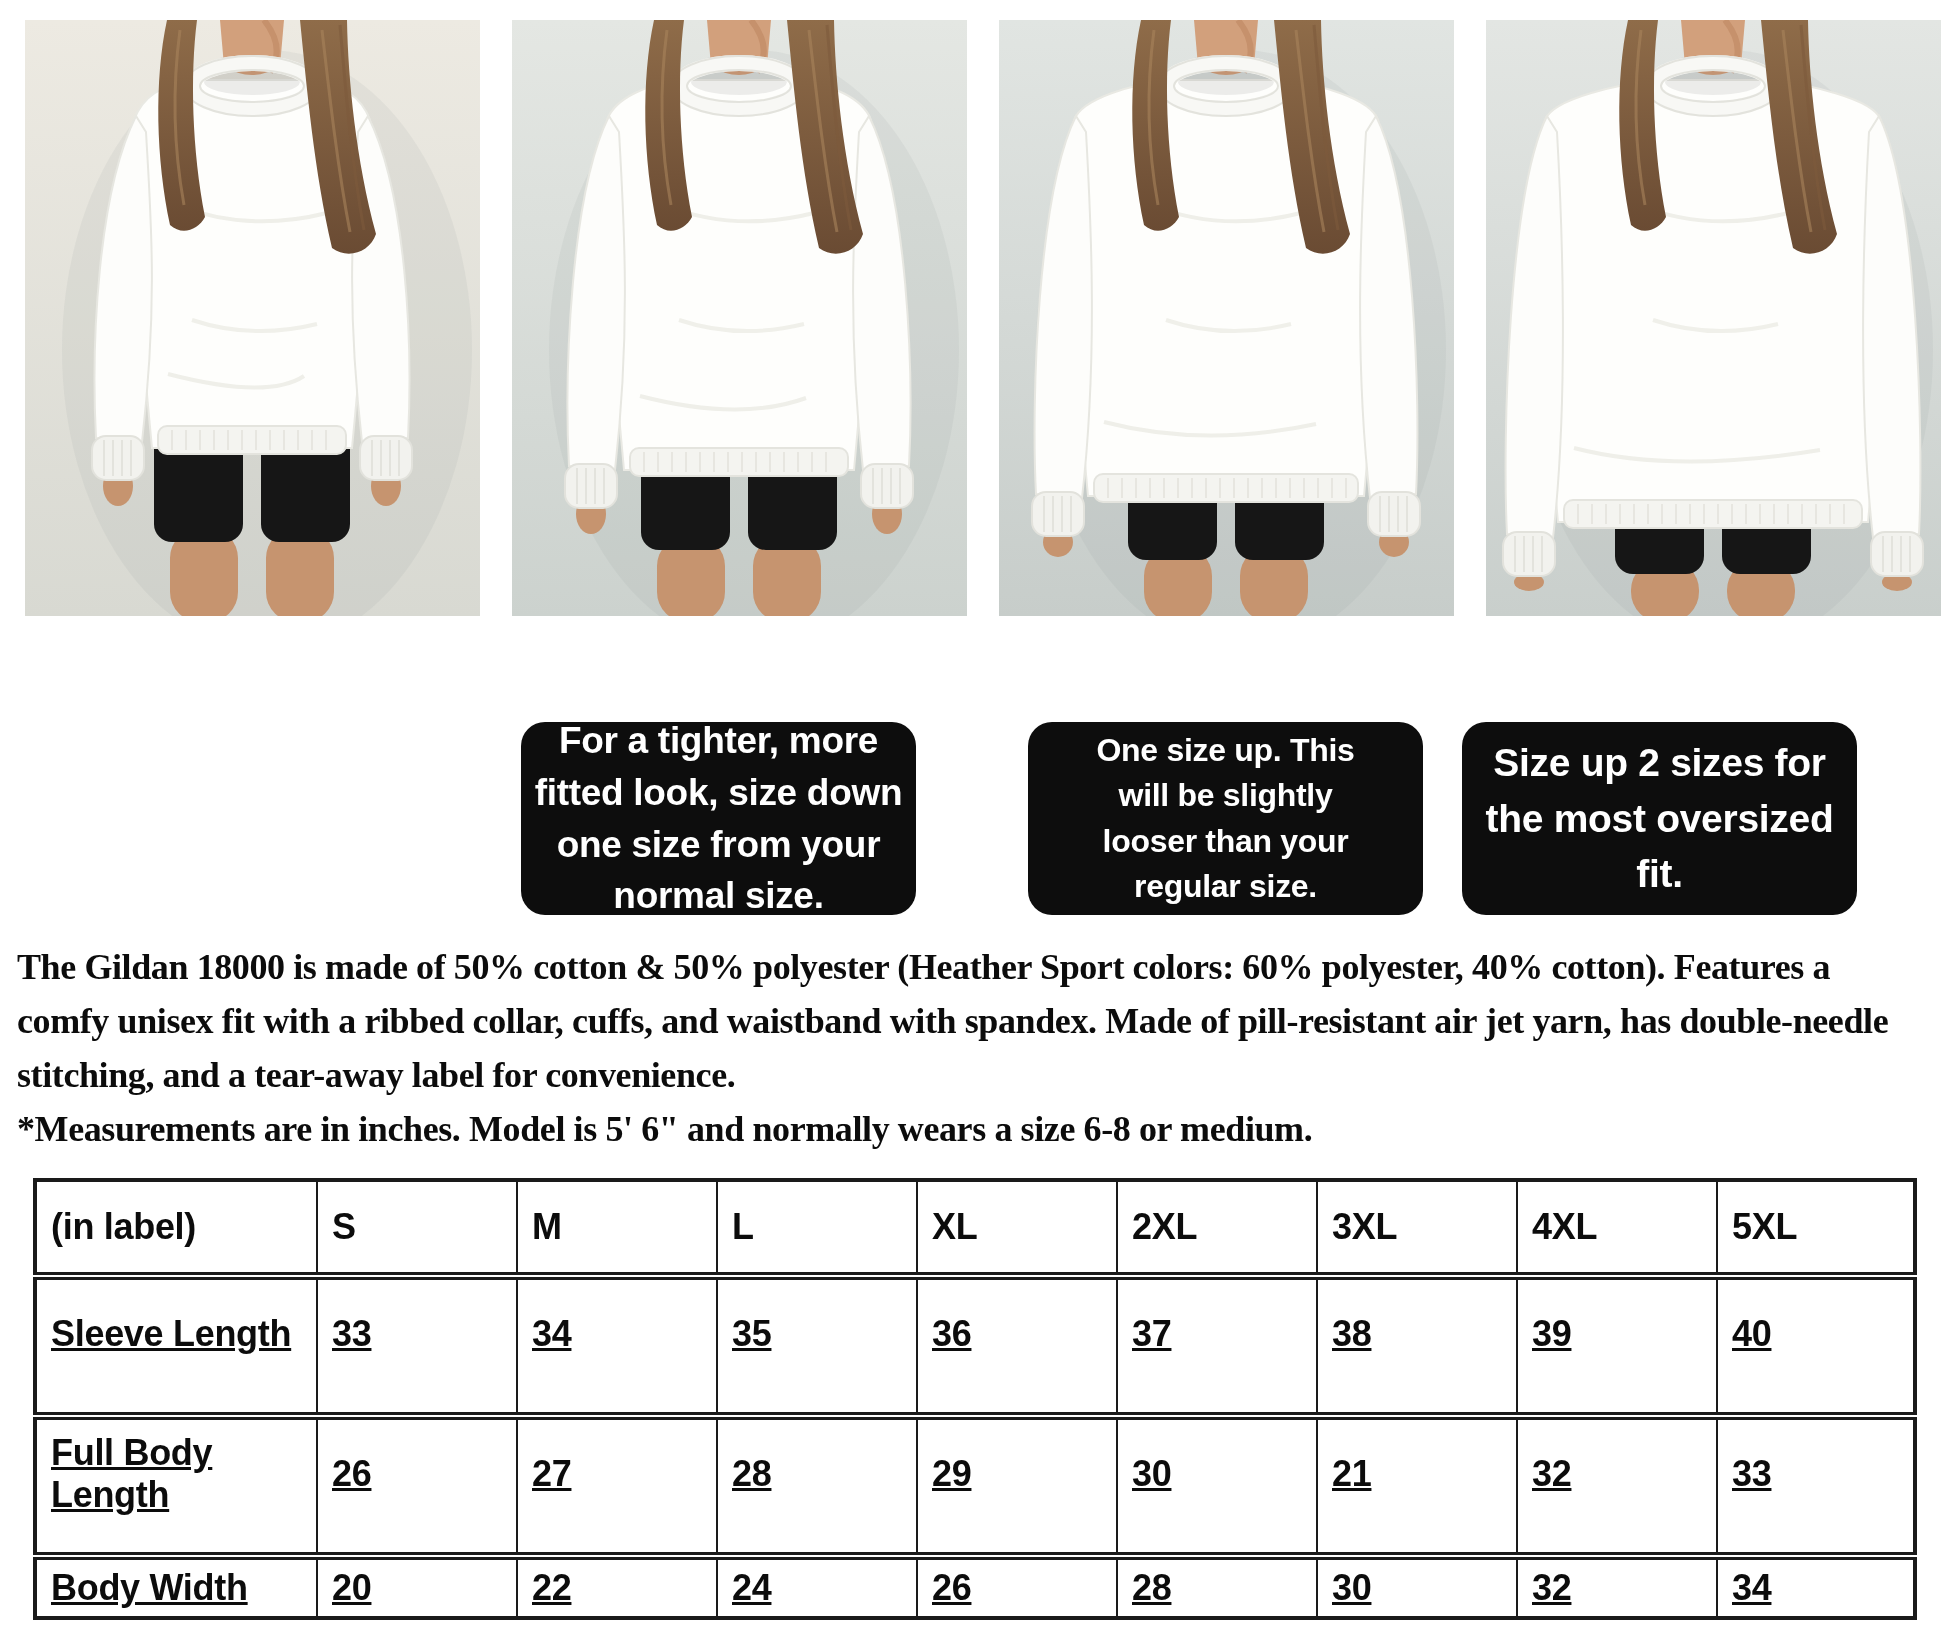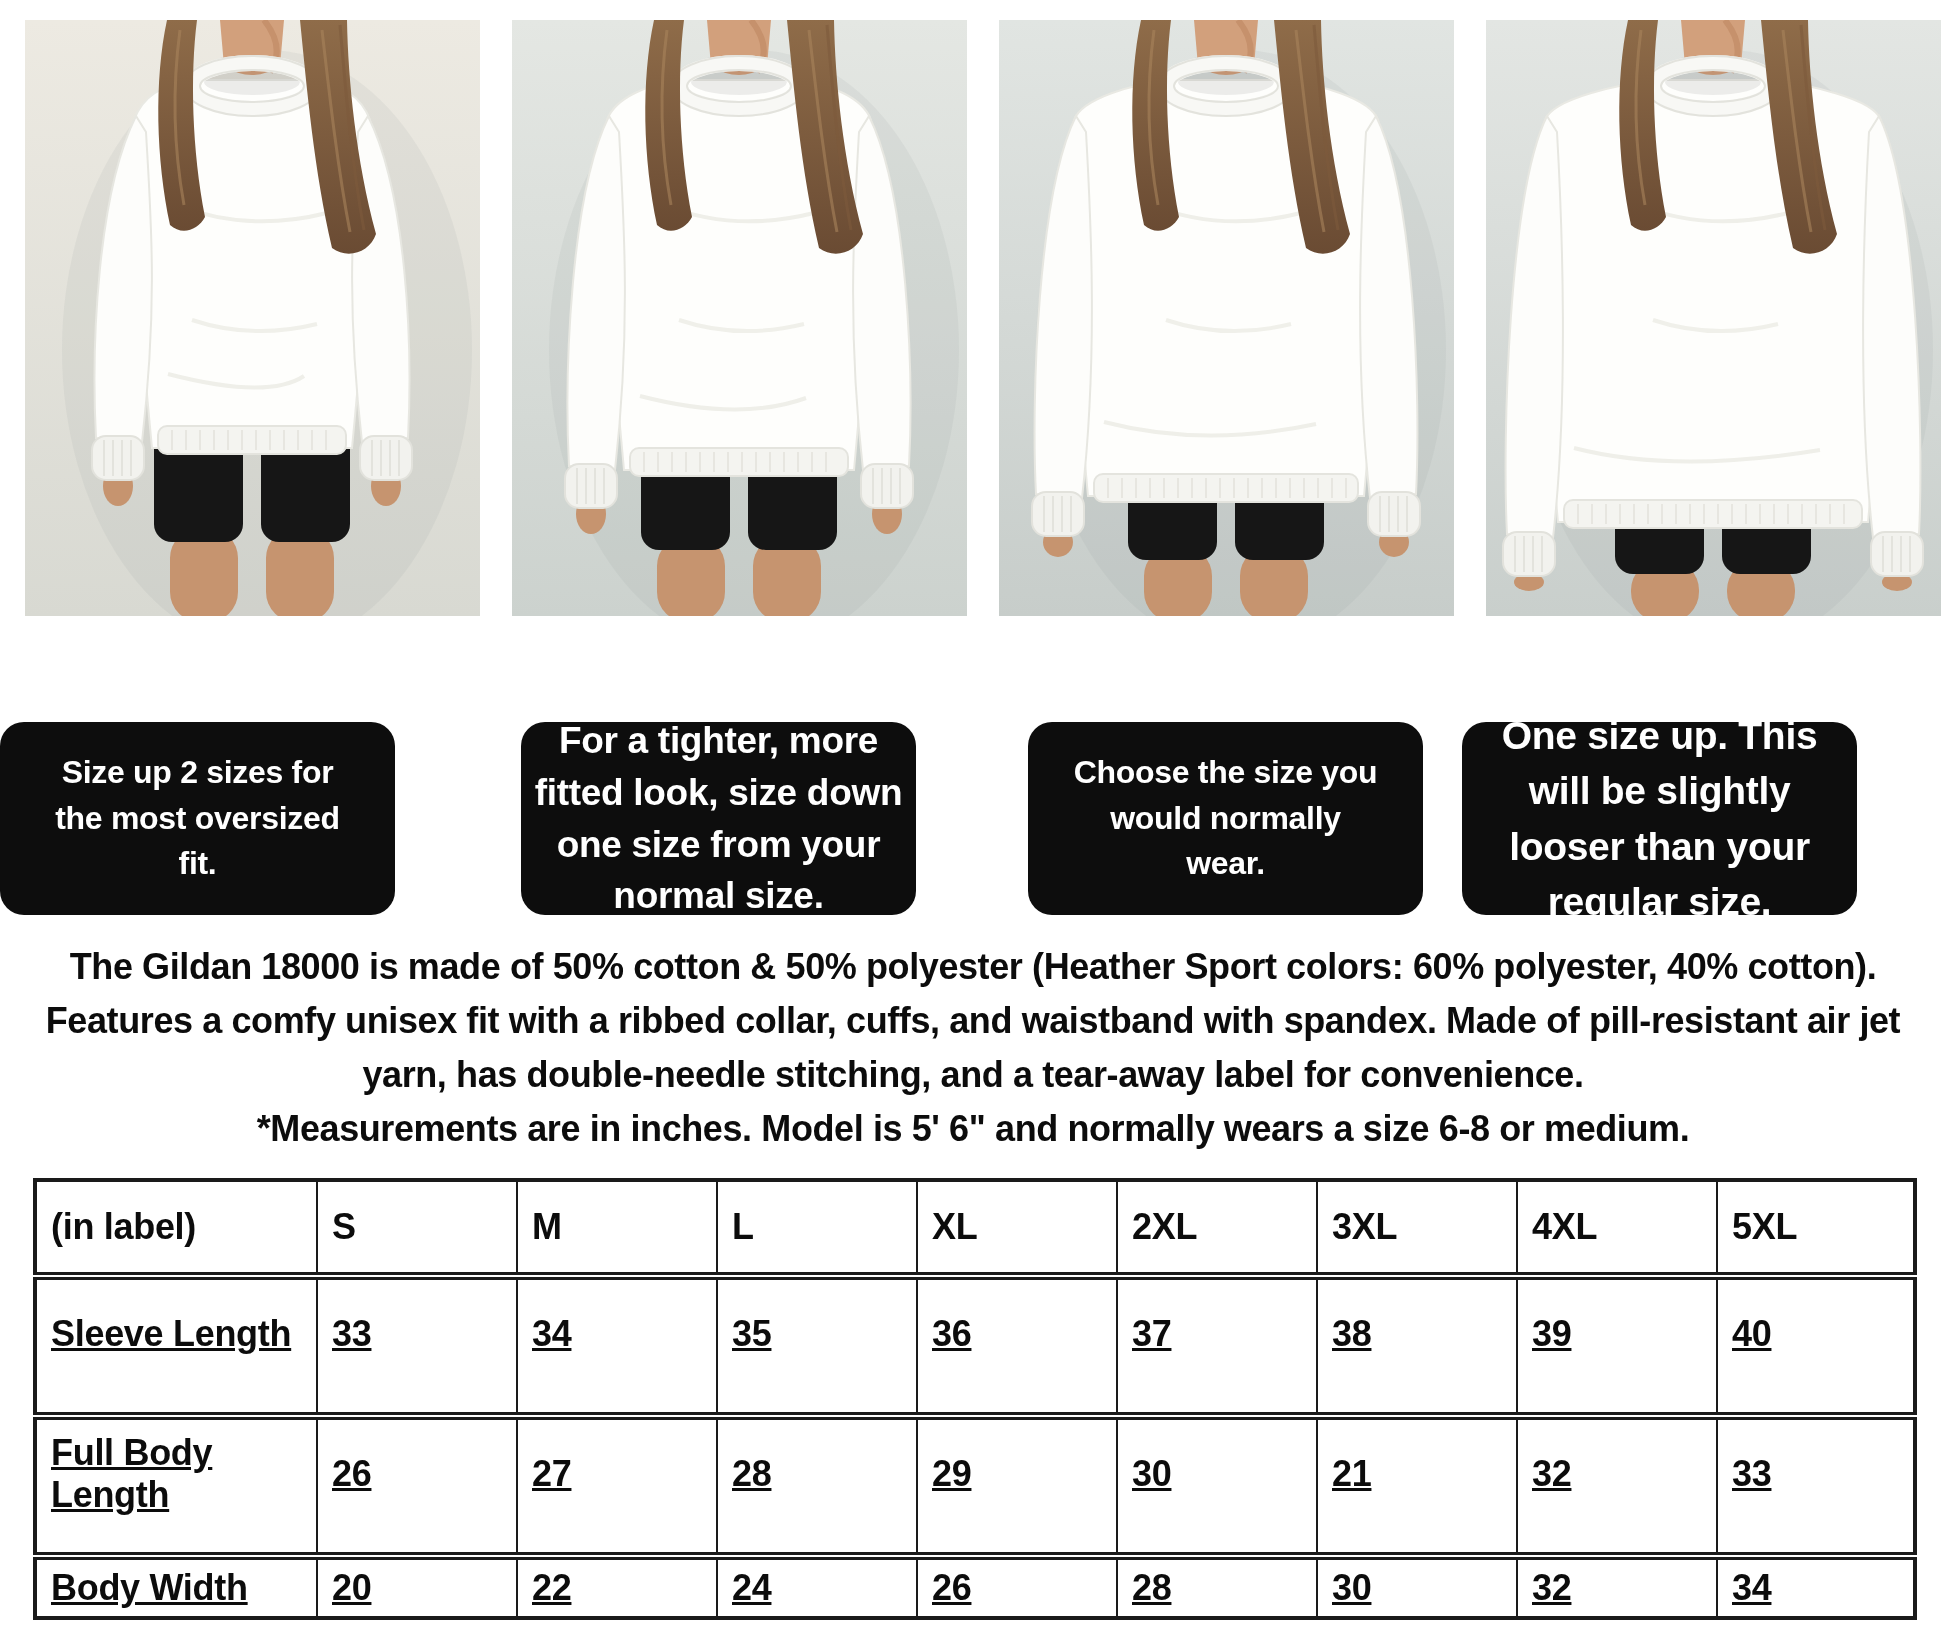--- a/index.html
+++ b/index.html
@@ -18,21 +18,21 @@
            display:flex;align-items:center;justify-content:center;
            text-align:center;color:#fff;font-weight:700;
            font-size:32px;line-height:1.42;letter-spacing:-0.3px;}
   .fit-box span{white-space:pre-line;}
   .fit-box:nth-of-type(1){left:65px;}
   .fit-box:nth-of-type(2){left:521px;font-size:37px;line-height:1.4;}
   .fit-box:nth-of-type(3){left:1028px;}
   .fit-box:nth-of-type(4){left:1462px;font-size:39px;}
 
   
-  .text-block{position:absolute;top:940px;left:17px;right:17px;text-align:center;}
+  .text-block{position:absolute;top:940px;left:17px;right:17px;text-align:left;font-family:Liberation Serif, serif;}
   .text-block p{margin:0;font-weight:700;font-size:36px;line-height:1.5;
                 letter-spacing:-0.4px;color:#0c0c0c;}
 
   
   .chart-wrap{position:absolute;top:1178px;left:33px;}
   table{border-collapse:collapse;table-layout:fixed;width:1880px;
         border:4px solid #1a1a1a;}
   th,td{border:2px solid #1a1a1a;font-weight:700;font-size:36px;
         text-align:left;vertical-align:middle;padding:0 0 0 14px;
         letter-spacing:-0.3px;color:#0c0c0c;}
@@ -379,25 +379,20 @@
       </figure>
   </div>
 
   <div class="fit-box">
     <span>For a tighter, more
 fitted look, size down
 one size from your
 normal size.</span>
   </div>
   <div class="fit-box">
-    <span>Choose the size you
-would normally
-wear.</span>
-  </div>
-  <div class="fit-box">
     <span>One size up. This
 will be slightly
 looser than your
 regular size.</span>
   </div>
   <div class="fit-box">
     <span>Size up 2 sizes for
 the most oversized
 fit.</span>
   </div>

